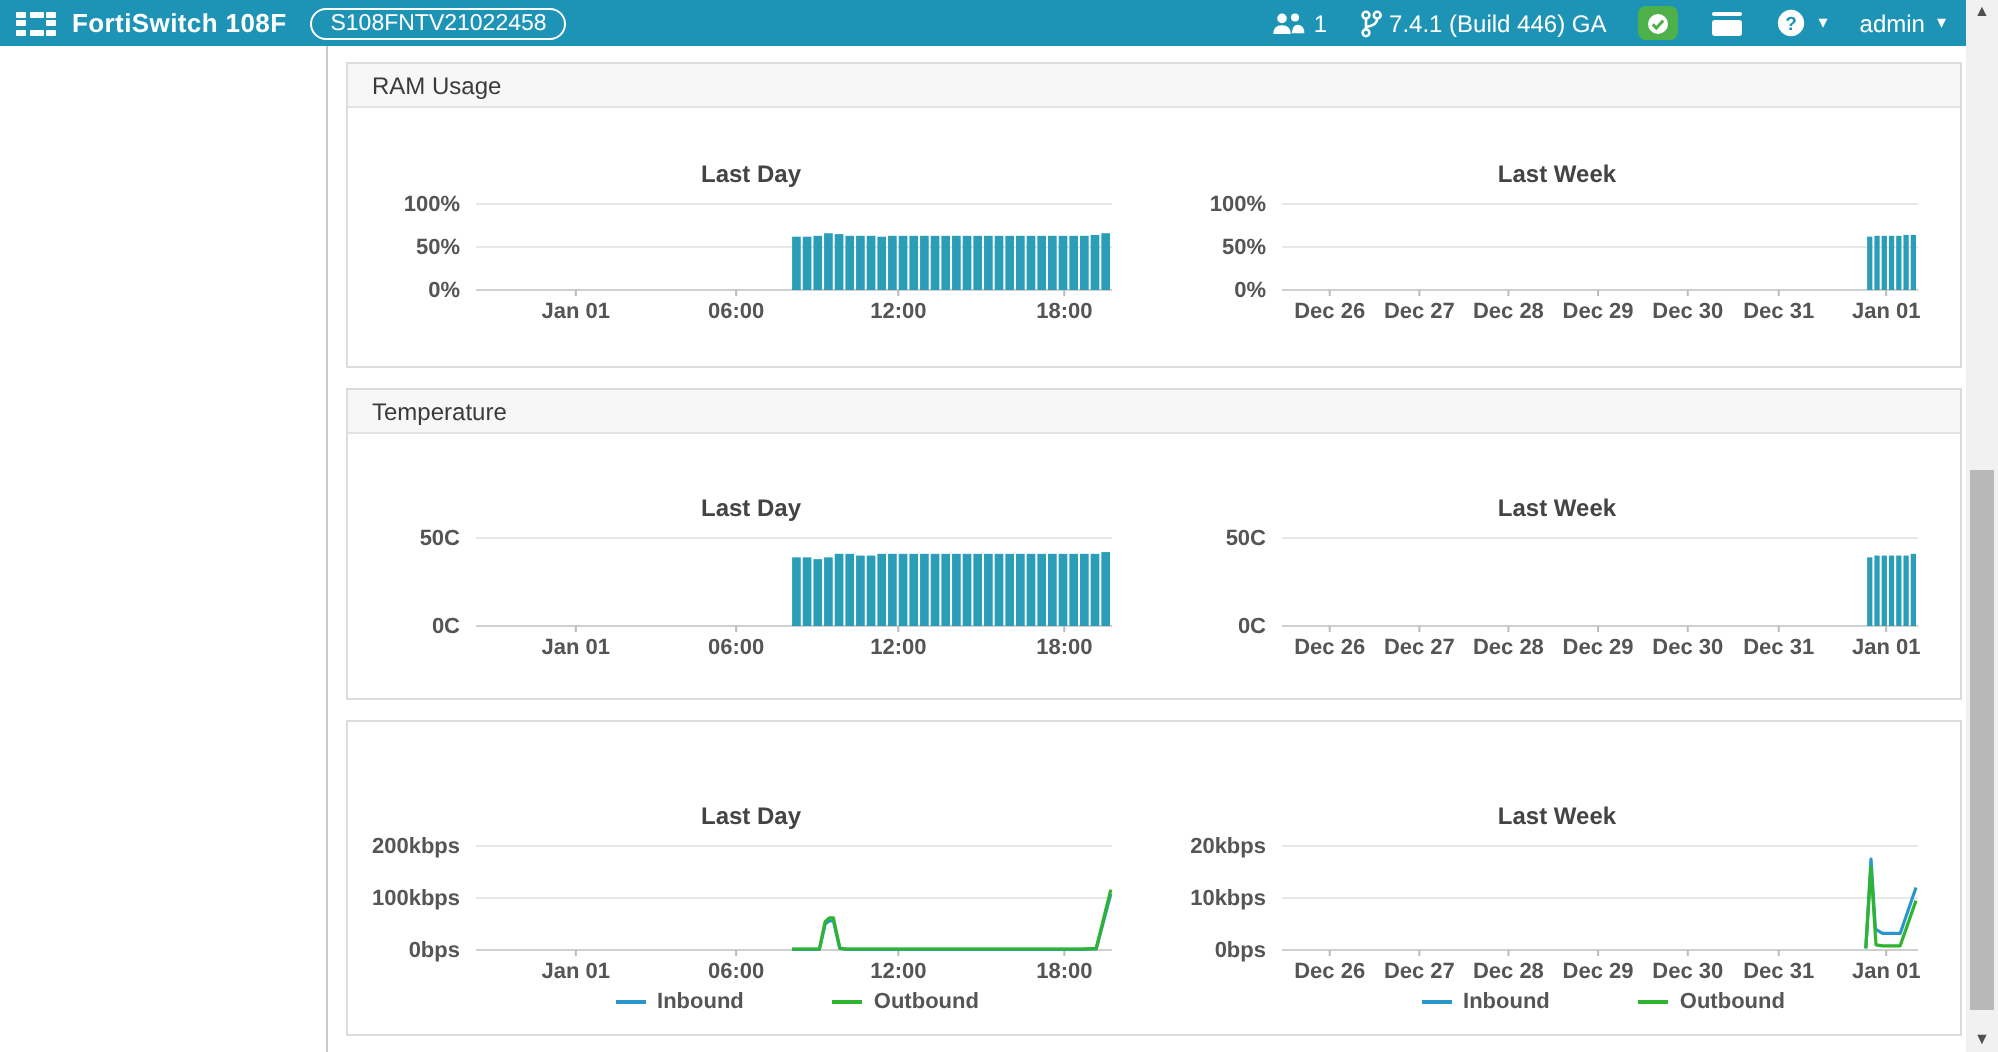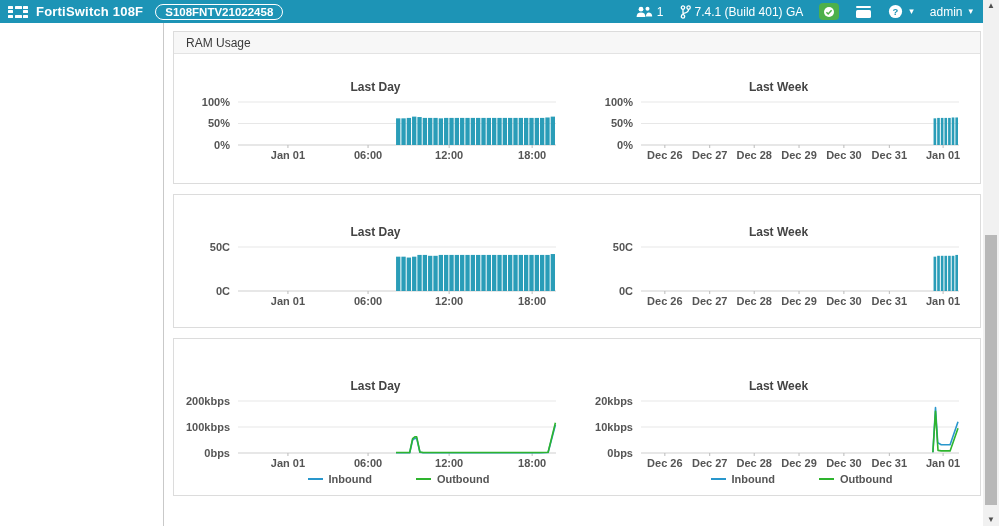--- a/index.html
+++ b/index.html
@@ -10,21 +10,21 @@
 
   
   .navbar { height:23px; background:#1d94b6; display:flex; align-items:center;
             padding:0 10px 0 8px; color:#fff; flex:0 0 auto; }
   .logo-grid { display:grid; grid-template-columns:5px 7px 5px; grid-template-rows:3px 3px 3px;
                gap:1.5px; margin-right:8px; }
   .logo-grid i { background:#fff; border-radius:0.5px; }
   .logo-grid i.blank { background:transparent; }
   .nav-title { font-size:13px; font-weight:bold; letter-spacing:0.2px; }
   .serial-badge { margin-left:12px; border:1.5px solid #fff; border-radius:9px;
-                  padding:1px 9px; font-size:11.5px; font-weight:bold; }
+                  padding:1px 9px; font-size:11.5px; font-weight:normal; }
   .nav-spacer { flex:1; }
   .nav-item { display:flex; align-items:center; gap:4px; margin-left:16px;
               font-size:12px; cursor:default; }
   .status-badge { width:20px; height:17px; background:#4db04a; border-radius:4px;
                   display:flex; align-items:center; justify-content:center; }
   .caret { font-size:9px; line-height:1; margin-left:2px; }
 
   
   .content-row { flex:1; display:flex; min-height:0; }
   .sidebar { width:164px; background:#fff; border-right:1px solid #c9c9c9; }
@@ -90,21 +90,21 @@
         <span>1</span>
       </span>
 
       <span class="nav-item">
         <svg width="11" height="14" viewBox="0 0 11 14">
           <circle cx="3" cy="2.6" r="1.7" fill="none" stroke="#fff" stroke-width="1.3"></circle>
           <circle cx="8.6" cy="2.6" r="1.7" fill="none" stroke="#fff" stroke-width="1.3"></circle>
           <circle cx="3" cy="11.4" r="1.7" fill="none" stroke="#fff" stroke-width="1.3"></circle>
           <path d="M3 4.3 L3 9.7 M8.6 4.3 Q8.6 7.5 3.6 8.4" fill="none" stroke="#fff" stroke-width="1.3"></path>
         </svg>
-        <span>7.4.1 (Build 401) GA</span>
+        <span>7.4.1 (Build 446) GA</span>
       </span>
 
       <span class="nav-item">
         <span class="status-badge">
           <svg width="12" height="12" viewBox="0 0 12 12">
             <circle cx="6" cy="6" r="5" fill="#fff"></circle>
             <path d="M3.4 6.2 L5.2 8 L8.6 4.3" fill="none" stroke="#4db04a" stroke-width="1.5"></path>
           </svg>
         </span>
       </span>
@@ -215,20 +215,21 @@
                   <rect x="361.46285714285716" y="21.91" width="2.634285714285714" height="27.09" fill="#2a9db8"></rect>
                   <rect x="365.09714285714284" y="21.91" width="2.634285714285714" height="27.09" fill="#2a9db8"></rect>
                   <rect x="368.7314285714286" y="21.48" width="2.634285714285714" height="27.52" fill="#2a9db8"></rect>
                   <rect x="372.36571428571426" y="21.48" width="2.634285714285714" height="27.52" fill="#2a9db8"></rect>
                 </svg>
             </div>
           </div>
         </div>
 
         <div class="panel panel-temp">
+          <div class="panel-header">Temperature</div>
           <div class="panel-body">
             <div class="chart-col">
               <div class="chart-title">Last Day</div>
               <svg class="chart-svg" width="392" height="68" viewBox="0 0 392 68">
                   <line x1="58" y1="50" x2="376" y2="50" stroke="#cfcfcf" stroke-width="1"></line>
                   <text x="50" y="53.5" text-anchor="end" font-size="11" fill="#555555" font-family="Liberation Sans, sans-serif">0C</text>
                   <line x1="58" y1="6" x2="376" y2="6" stroke="#e7e7e7" stroke-width="1"></line>
                   <text x="50" y="9.5" text-anchor="end" font-size="11" fill="#555555" font-family="Liberation Sans, sans-serif">50C</text>
                   <line x1="107.926" y1="50" x2="107.926" y2="53" stroke="#bbbbbb" stroke-width="1"></line>
                   <text x="107.926" y="64" text-anchor="middle" font-size="11" fill="#555555" font-family="Liberation Sans, sans-serif">Jan 01</text>

